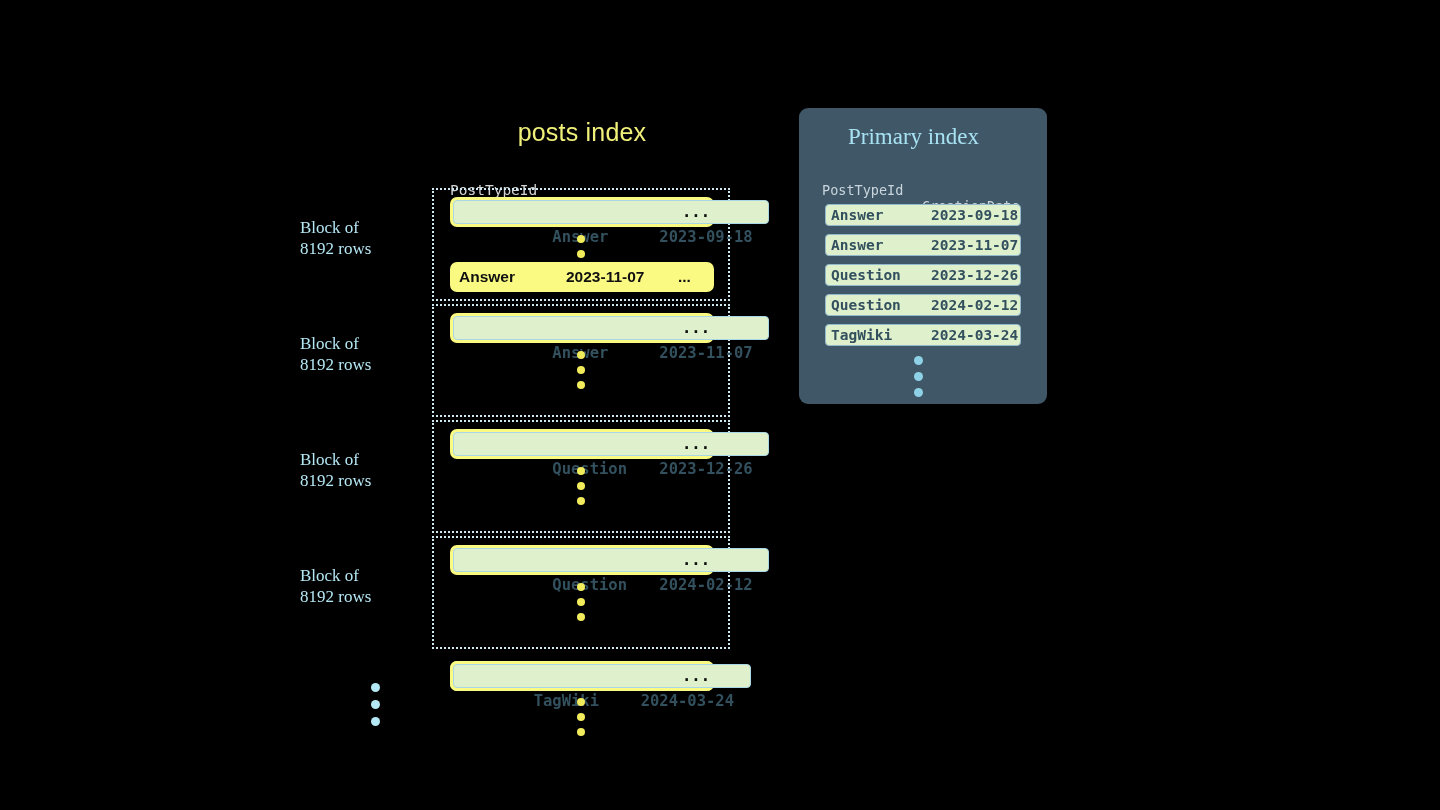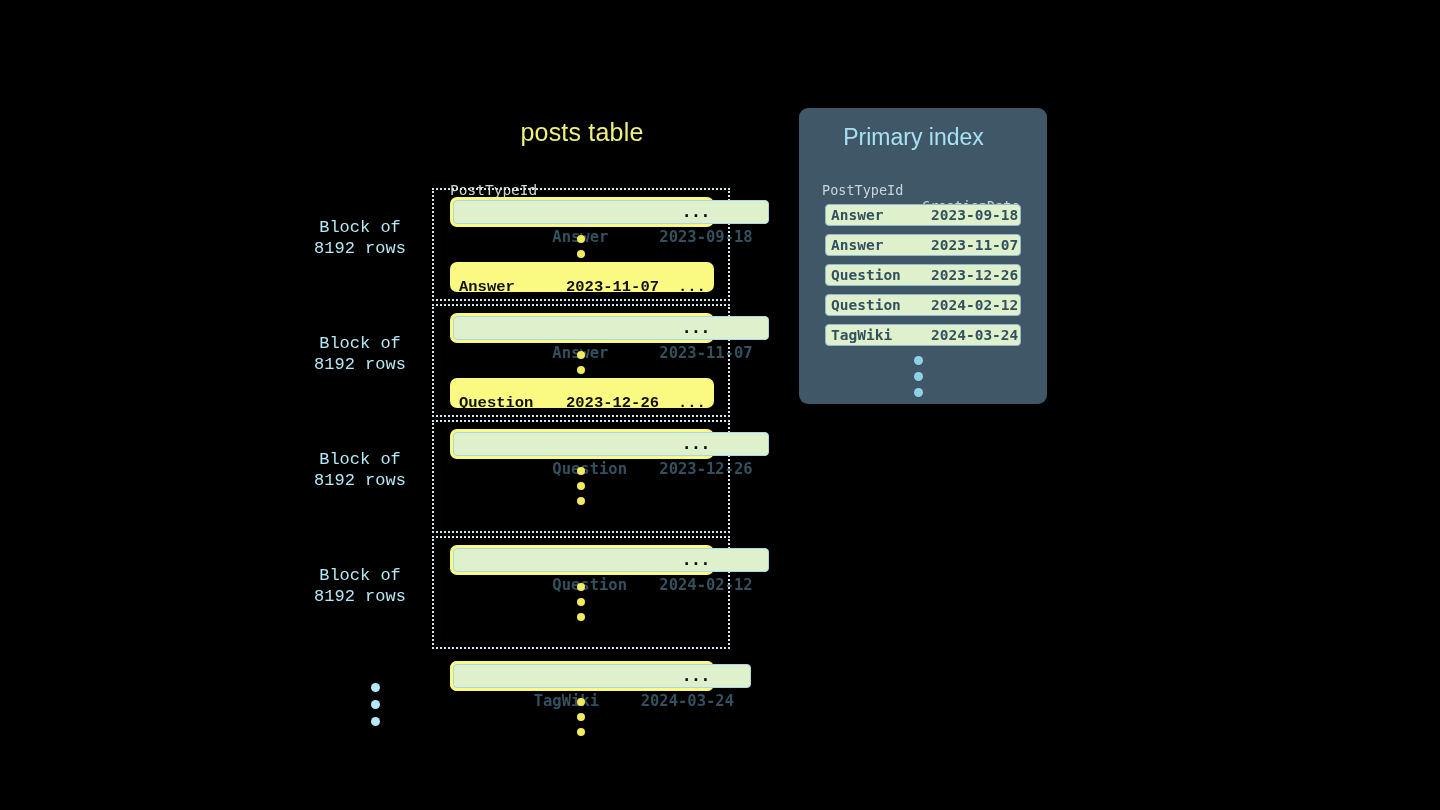--- a/index.html
+++ b/index.html
@@ -62,25 +62,25 @@
     position: relative;
     height: 115px;
     margin-bottom: 1px;
   }
 
   .block-label {
     position: absolute;
     left: 0px;
     top: 29px;
     width: 120px;
-    text-align: center;
+    text-align: left;
     color: #b4e8f5;
     font-size: 17px;
     line-height: 21px;
-    font-family: Liberation Mono, monospace;
+    font-family: Liberation Serif, serif;
   }
 
   .block-box {
     position: absolute;
     left: 132px;
     top: 0px;
     width: 298px;
     height: 113px;
     border: 2px dotted #cfe9f2;
     box-sizing: border-box;
@@ -97,24 +97,23 @@
     box-sizing: border-box;
   }
 
   .row-inner {
     position: absolute;
     left: 0px;
     top: 0px;
     height: 32px;
     line-height: 30px;
     white-space: pre;
-    font-family: Liberation Mono, monospace;
+    font-family: Liberation Sans, sans-serif;
     font-size: 15.5px;
     font-weight: bold;
-    margin-top: 10px;
   }
 
   
   .row.plain .row-inner {
     color: #101010;
     padding-left: 9px;
   }
   .row.plain .cell-type { display: inline-block; width: 107px; }
   .row.plain .cell-date { display: inline-block; width: 112px; }
   .row.plain .cell-ell  { display: inline-block; }
@@ -215,21 +214,21 @@
     border-radius: 9px;
   }
   .pi-title {
     position: absolute;
     left: 0px;
     top: 16px;
     width: 229px;
     text-align: center;
     color: #a8e2f2;
     font-size: 23px;
-    font-family: Liberation Sans, sans-serif;
+    font-family: Liberation Serif, serif;
   }
   .pi-headers {
     position: absolute;
     left: 0px;
     top: 58px;
     width: 248px;
     font-family: "DejaVu Sans Mono", monospace;
     font-size: 13.5px;
     color: #c9d5dc;
     white-space: pre;
@@ -274,21 +273,21 @@
     border-radius: 50%;
     background: #8ed2e8;
     margin-bottom: 7px;
   }
 </style>
 </head>
 <body>
 
 <div id="posts-table-group">
 
-  <div class="table-title">posts table</div>
+  <div class="table-title">posts index</div>
 
   <div class="col-header-row">
     <span class="ch-pt">PostTypeId</span>
     <span class="ch-cd">CreationDate</span>
     <span class="ch-el">...</span>
   </div>
 
   <div class="blocks-stack">
 
     <div class="block">
@@ -323,23 +322,20 @@
         <div class="hl-pill">
           <span class="cell-type">Answer</span><span class="cell-date">2023-11-07</span>
         </div>
         <div class="tail-ell">...</div>
       </div>
       <div class="vdots" style="top:47px;">
         <div class="d"></div>
         <div class="d"></div>
         <div class="d"></div>
       </div>
-      <div class="row plain" style="top:74px;">
-        <div class="row-inner"><span class="cell-type">Question</span><span class="cell-date">2023-12-26</span><span class="cell-ell">...</span></div>
-      </div>
     </div>
 
     <div class="block">
       <div class="block-label">
         <div>Block of</div>
         <div>8192 rows</div>
       </div>
       <div class="block-box"></div>
       <div class="row highlight" style="top:9px;">
         <div class="hl-pill">

